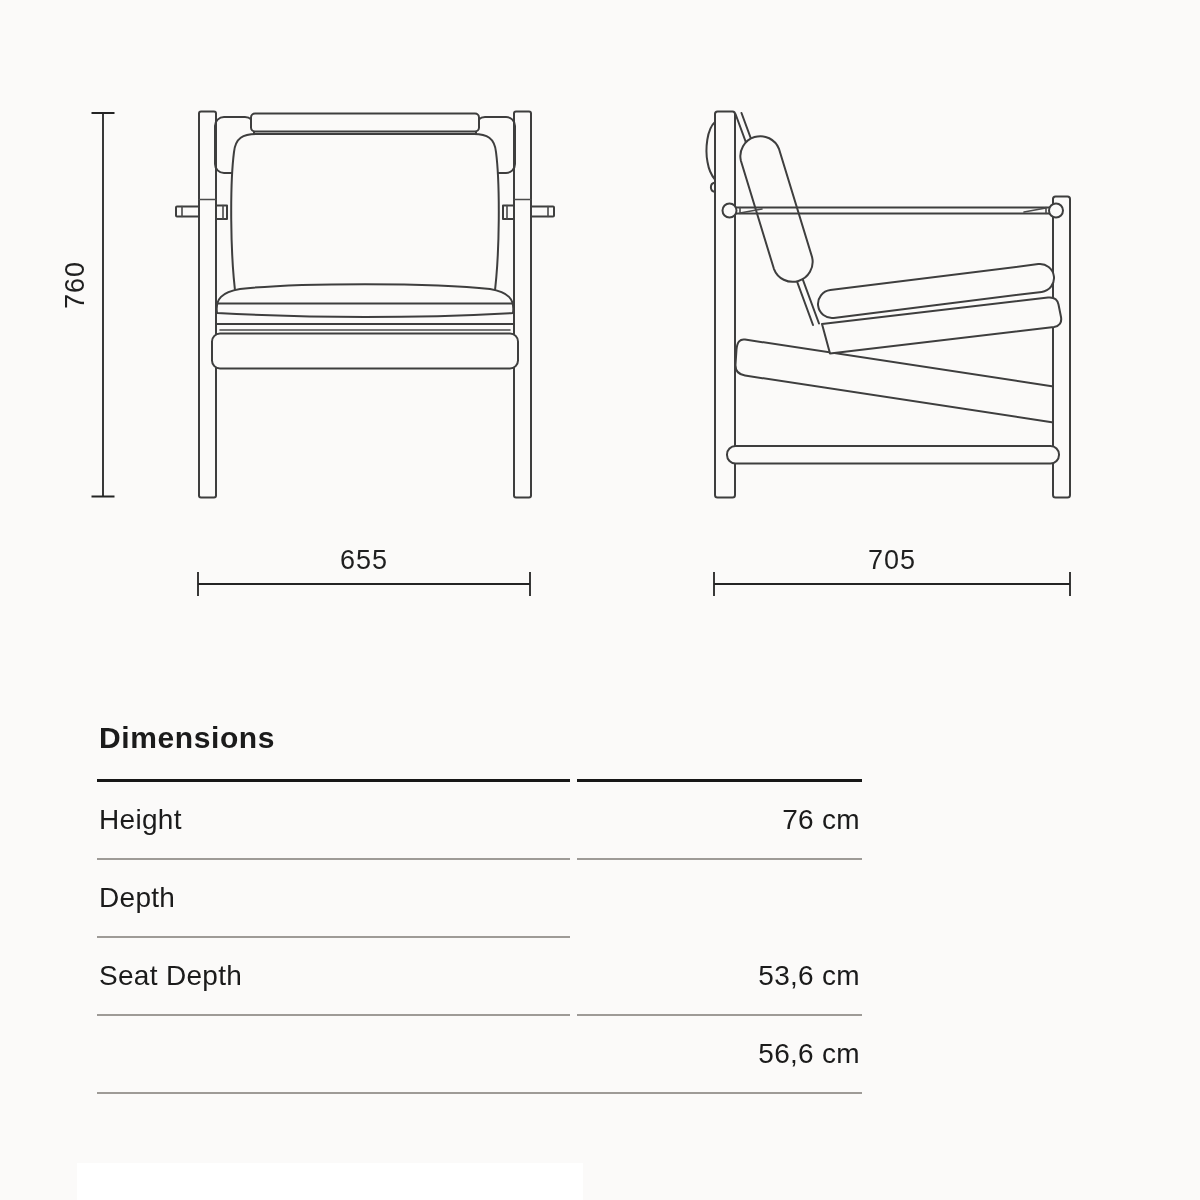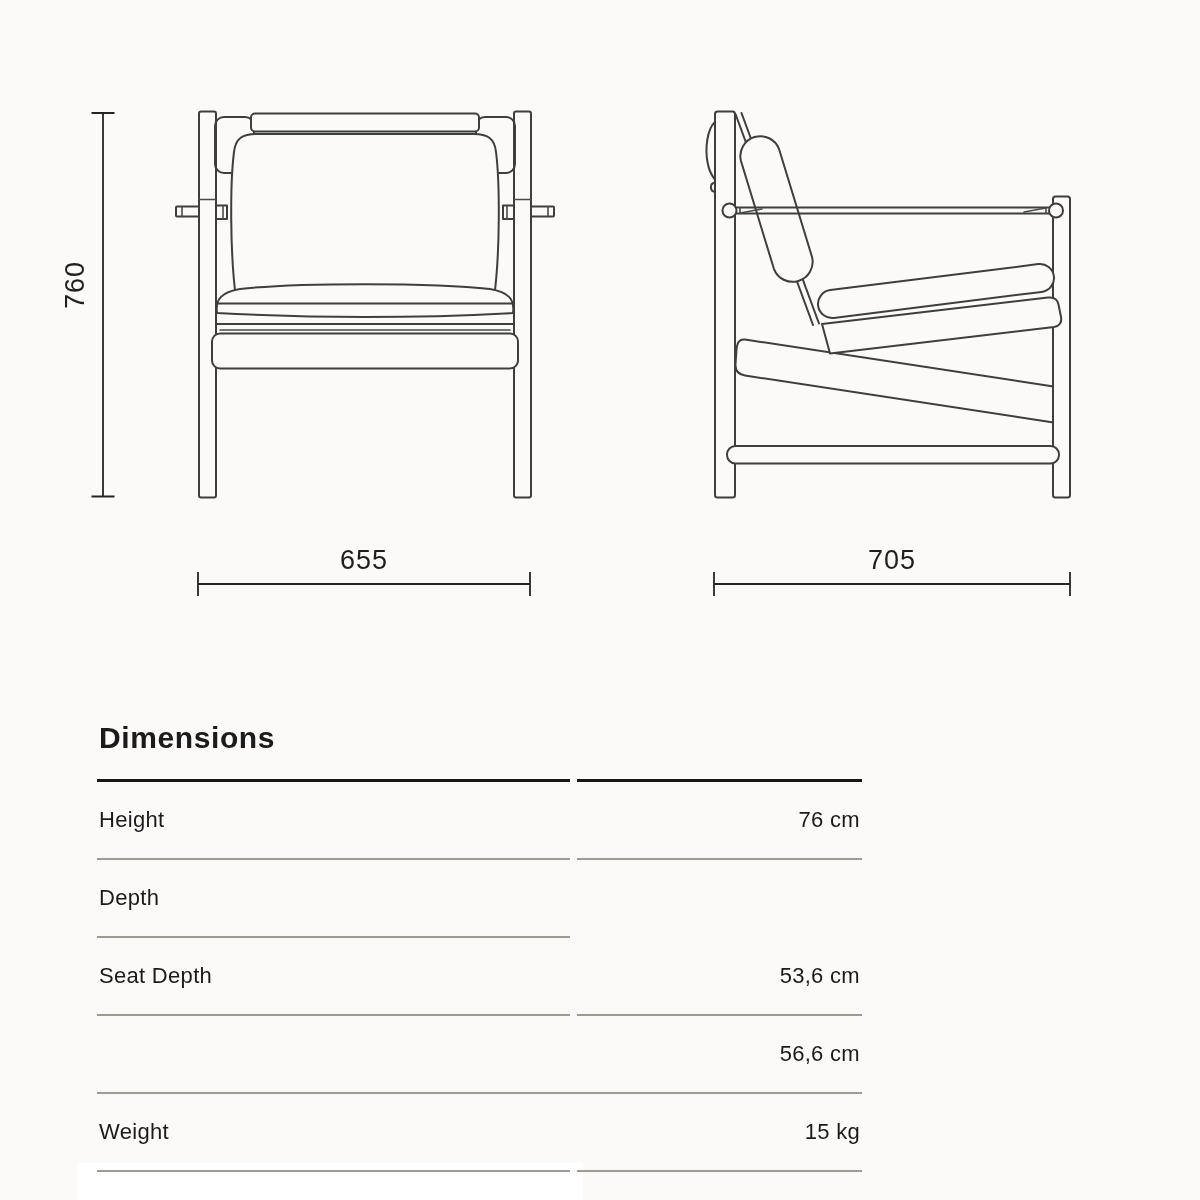--- a/index.html
+++ b/index.html
@@ -25,21 +25,21 @@
     font-size:30px; font-weight:700; letter-spacing:0.6px;
     color:#1b1b1b; padding-left:2px;
   }
   .specs-table { margin-top:24px; }
   .rule-row { display:flex; gap:7px; height:3px; }
   .rule-row .cell { border-bottom:3px solid #171717; }
   .spec-row { display:flex; gap:7px; height:78px; align-items:stretch; }
   .spec-row .cell {
     display:flex; align-items:center;
     border-bottom:2px solid #9e9b97;
-    font-size:22px; letter-spacing:0.3px; color:#1b1b1b;
+    font-size:28px; letter-spacing:0.3px; color:#1b1b1b;
   }
   .cell.c1 { flex:0 0 473px; padding-left:2px; }
   .cell.c2 { flex:1; justify-content:flex-end; padding-right:2px; }
 
   .bottom-white-patch {
     position:absolute; left:77px; top:1163px;
     width:506px; height:37px; background:#ffffff; z-index:-1;
   }
 </style>
 </head>
@@ -139,20 +139,16 @@
     <div class="spec-row">
       <div class="cell c1">Depth</div>
     </div>
     <div class="spec-row">
       <div class="cell c1">Seat Depth</div>
       <div class="cell c2">53,6 cm</div>
     </div>
     <div class="spec-row">
       <div class="cell c2">56,6 cm</div>
     </div>
-    <div class="spec-row">
-      <div class="cell c1">Weight</div>
-      <div class="cell c2">15 kg</div>
-    </div>
   </div>
 </div>
 
 <div class="bottom-white-patch"></div>
 
 </body></html>

